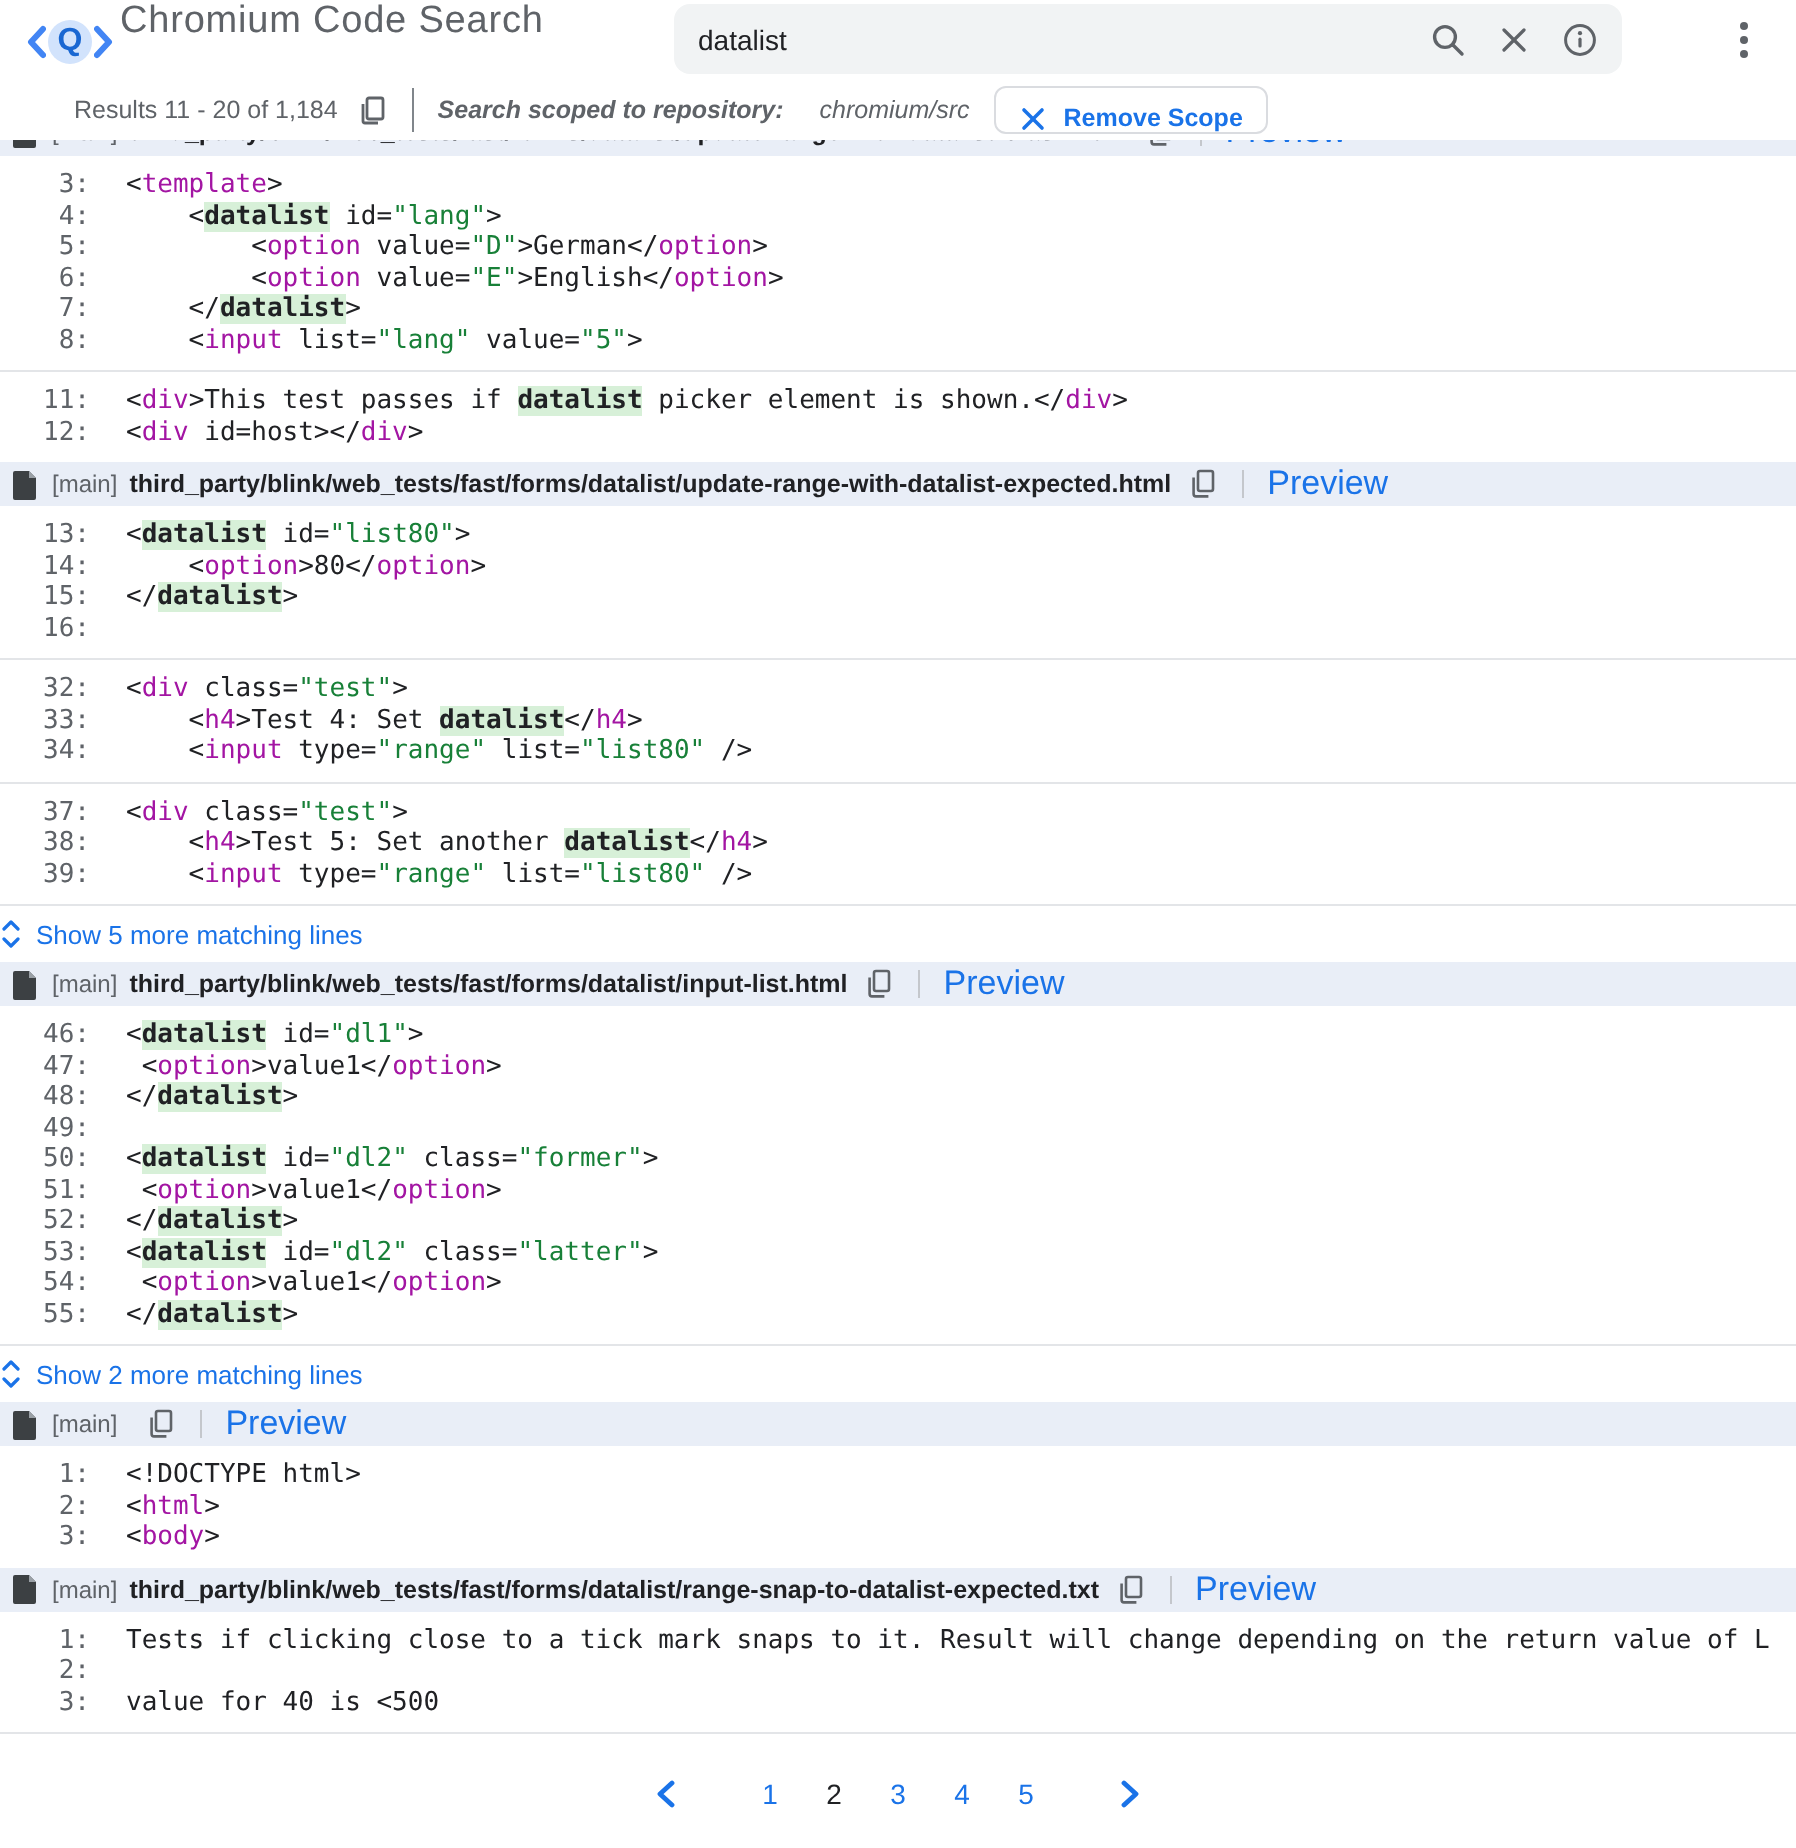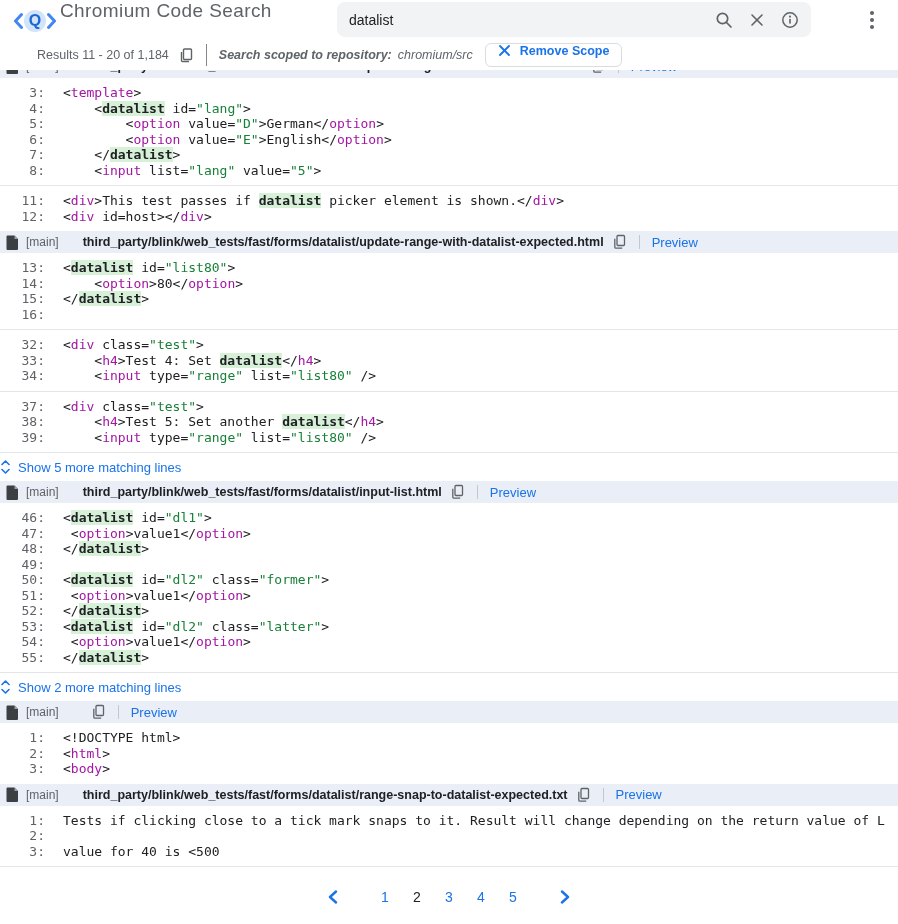--- a/index.html
+++ b/index.html
@@ -25,40 +25,40 @@
   }
   .search-text { margin-left:12px; font-size:14px; color:#202124; flex:1; }
   .sb-icon { display:flex; align-items:center; justify-content:center; width:24px; height:24px; margin-right:9px; }
   .kebab { position:absolute; right:17px; top:10px; width:18px; height:20px; display:flex; flex-direction:column; align-items:center; justify-content:center; gap:3px; }
   .kebab i { width:4px; height:4px; border-radius:50%; background:#5f6368; }
   
   .resultsbar { height:30px; display:flex; align-items:center; padding-left:37px; font-size:12.5px; color:#5f6368; }
   .rb-copy { margin-left:9px; display:flex; align-items:center; }
   .rb-div { width:1px; height:22px; background:#80868b; margin:0 12px 0 11px; }
   .scope-label { font-style:italic; font-weight:bold; color:#5f6368; }
-  .scope-value { font-style:italic; color:#5f6368; margin-left:6px; }
+  .scope-value { font-style:italic; color:#5f6368; margin-left:18px; }
   .remove-scope {
-    margin-left:12px; height:24px; display:inline-flex; align-items:flex-start;
+    margin-left:12px; height:24px; display:inline-flex; align-items:flex-end;
     border:1px solid #dadce0; border-radius:6px; background:#fff;
     color:#1a73e8; font-size:12.5px; font-weight:bold; padding:0 12px; gap:9px;
     font-family:"Liberation Sans",sans-serif;
   }
   
   .clip-wrap { height:8px; overflow:hidden; position:relative; background:#e9eef7; }
   .clip-wrap .file-header { position:absolute; bottom:1px; left:0; right:0; }
   .file-header {
     height:22px; background:#e9eef7; display:flex; align-items:center;
     padding:0 10px 0 6px; font-size:12.5px;
   }
   .fh-ficon { display:flex; align-items:center; margin-right:7px; }
-  .fh-branch { color:#5f6368; font-size:12px; margin-right:24px; }
+  .fh-branch { color:#5f6368; font-size:12px; margin-right:6px; }
   .fh-path { font-weight:bold; color:#202124; }
   .fh-copy { margin-left:8px; display:flex; align-items:center; }
   .fh-div { width:1px; height:14px; background:#c4c7cc; margin:0 12px 0 12px; }
-  .fh-preview { color:#1a73e8; font-size:13px; }
+  .fh-preview { color:#1a73e8; font-size:17px; }
   pre.chunk {
     margin:0; padding:7px 0; font-family:"DejaVu Sans Mono",monospace;
     font-size:13px; line-height:15.5px; color:#202124;
   }
   .ln { display:inline-block; width:45px; text-align:right; color:#5f6368; margin-right:18px; }
   .tok-tag { color:#a315a3; }
   .tok-val { color:#188038; }
   .tok-m { font-weight:bold; background:#d7f0d8; color:#202124; }
   .sep { border-top:1px solid #e3e5e8; height:0; }
   .show-more { height:28px; display:flex; align-items:center; justify-content:flex-start; gap:7px; color:#1a73e8; font-size:13px; }

